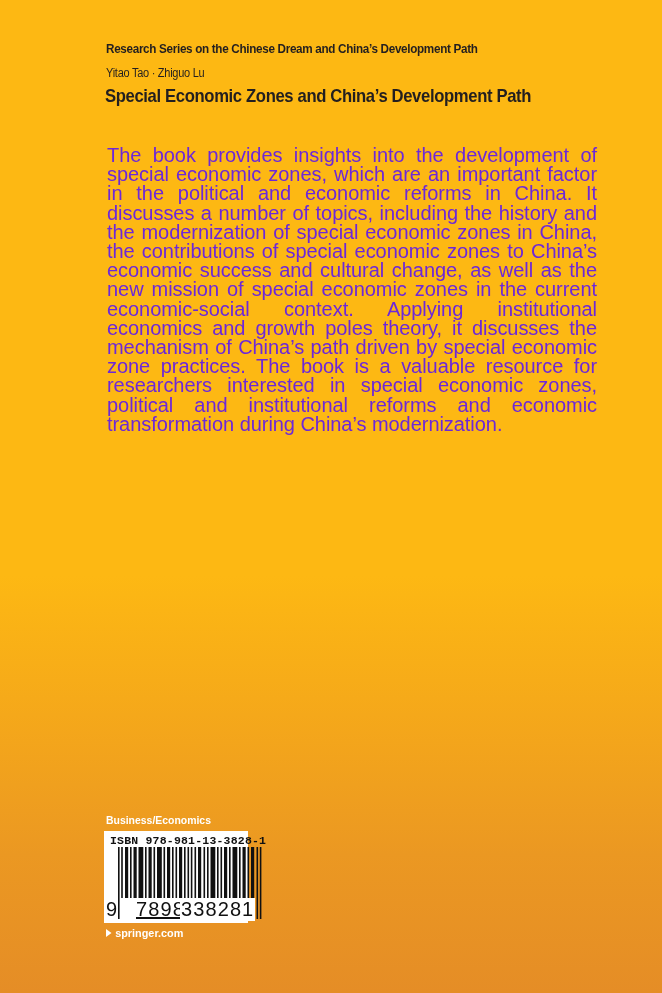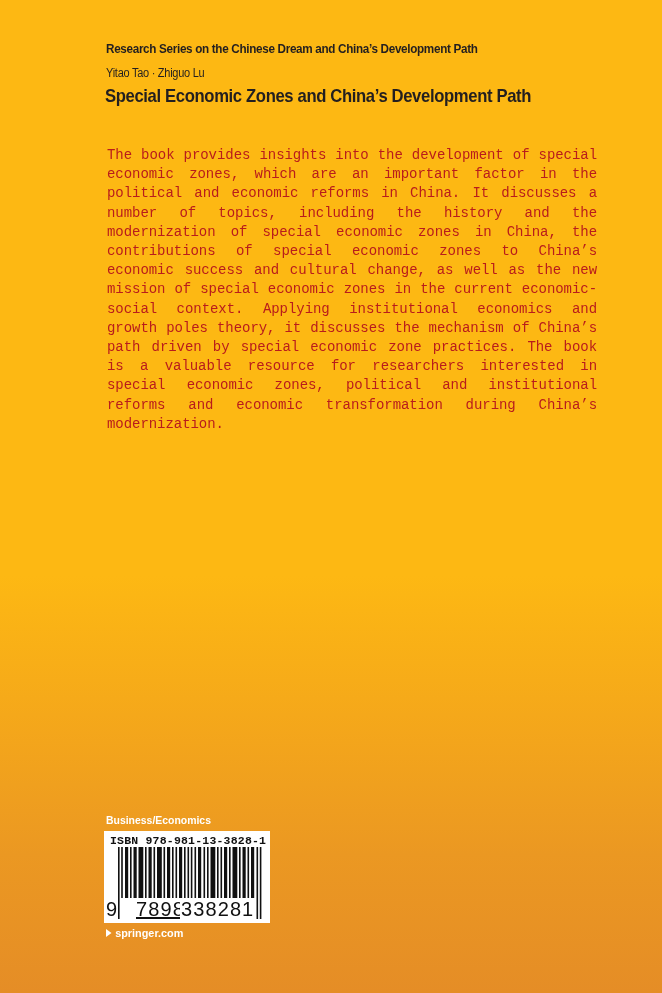--- a/index.html
+++ b/index.html
@@ -23,32 +23,32 @@
     transform: scaleX(0.88); transform-origin: left top;
   }
   .title {
     position: absolute; left: 105px; top: 85px;
     font-weight: bold; font-size: 18.5px; color: #231f20; white-space: nowrap;
     letter-spacing: -0.4px;
     transform: scaleX(0.9); transform-origin: left top;
   }
   .blurb {
     position: absolute; left: 107px; top: 146px; width: 490px;
-    font-family: Liberation Mono, monospace;
-    font-size: 14px; line-height: 19.2px; color: #b91c1c;
+    font-family: Liberation Sans, sans-serif;
+    font-size: 20px; line-height: 19.2px; color: #6d28d9;
     text-align: justify; text-align-last: left;
     letter-spacing: -0.05px;
   }
   .category {
     position: absolute; left: 106px; top: 813px;
     font-weight: bold; font-size: 11.6px; color: #ffffff; white-space: nowrap;
     transform: scaleX(0.9); transform-origin: left top;
   }
   .barcode-box {
-    position: absolute; left: 104px; top: 831px; width: 166px; height: 92px;
+    position: absolute; left: 104px; top: 831px; width: 144px; height: 92px;
     background: #ffffff;
   }
   .isbn-text {
     position: absolute; left: 6px; top: 3px;
     font-family: "Liberation Mono", monospace; font-size: 11.5px; font-weight: bold;
     color: #111; white-space: nowrap; letter-spacing: 0.2px;
   }
   .bars {
     position: absolute; left: 14px; top: 16px; width: 145px; height: 72px;
   }

